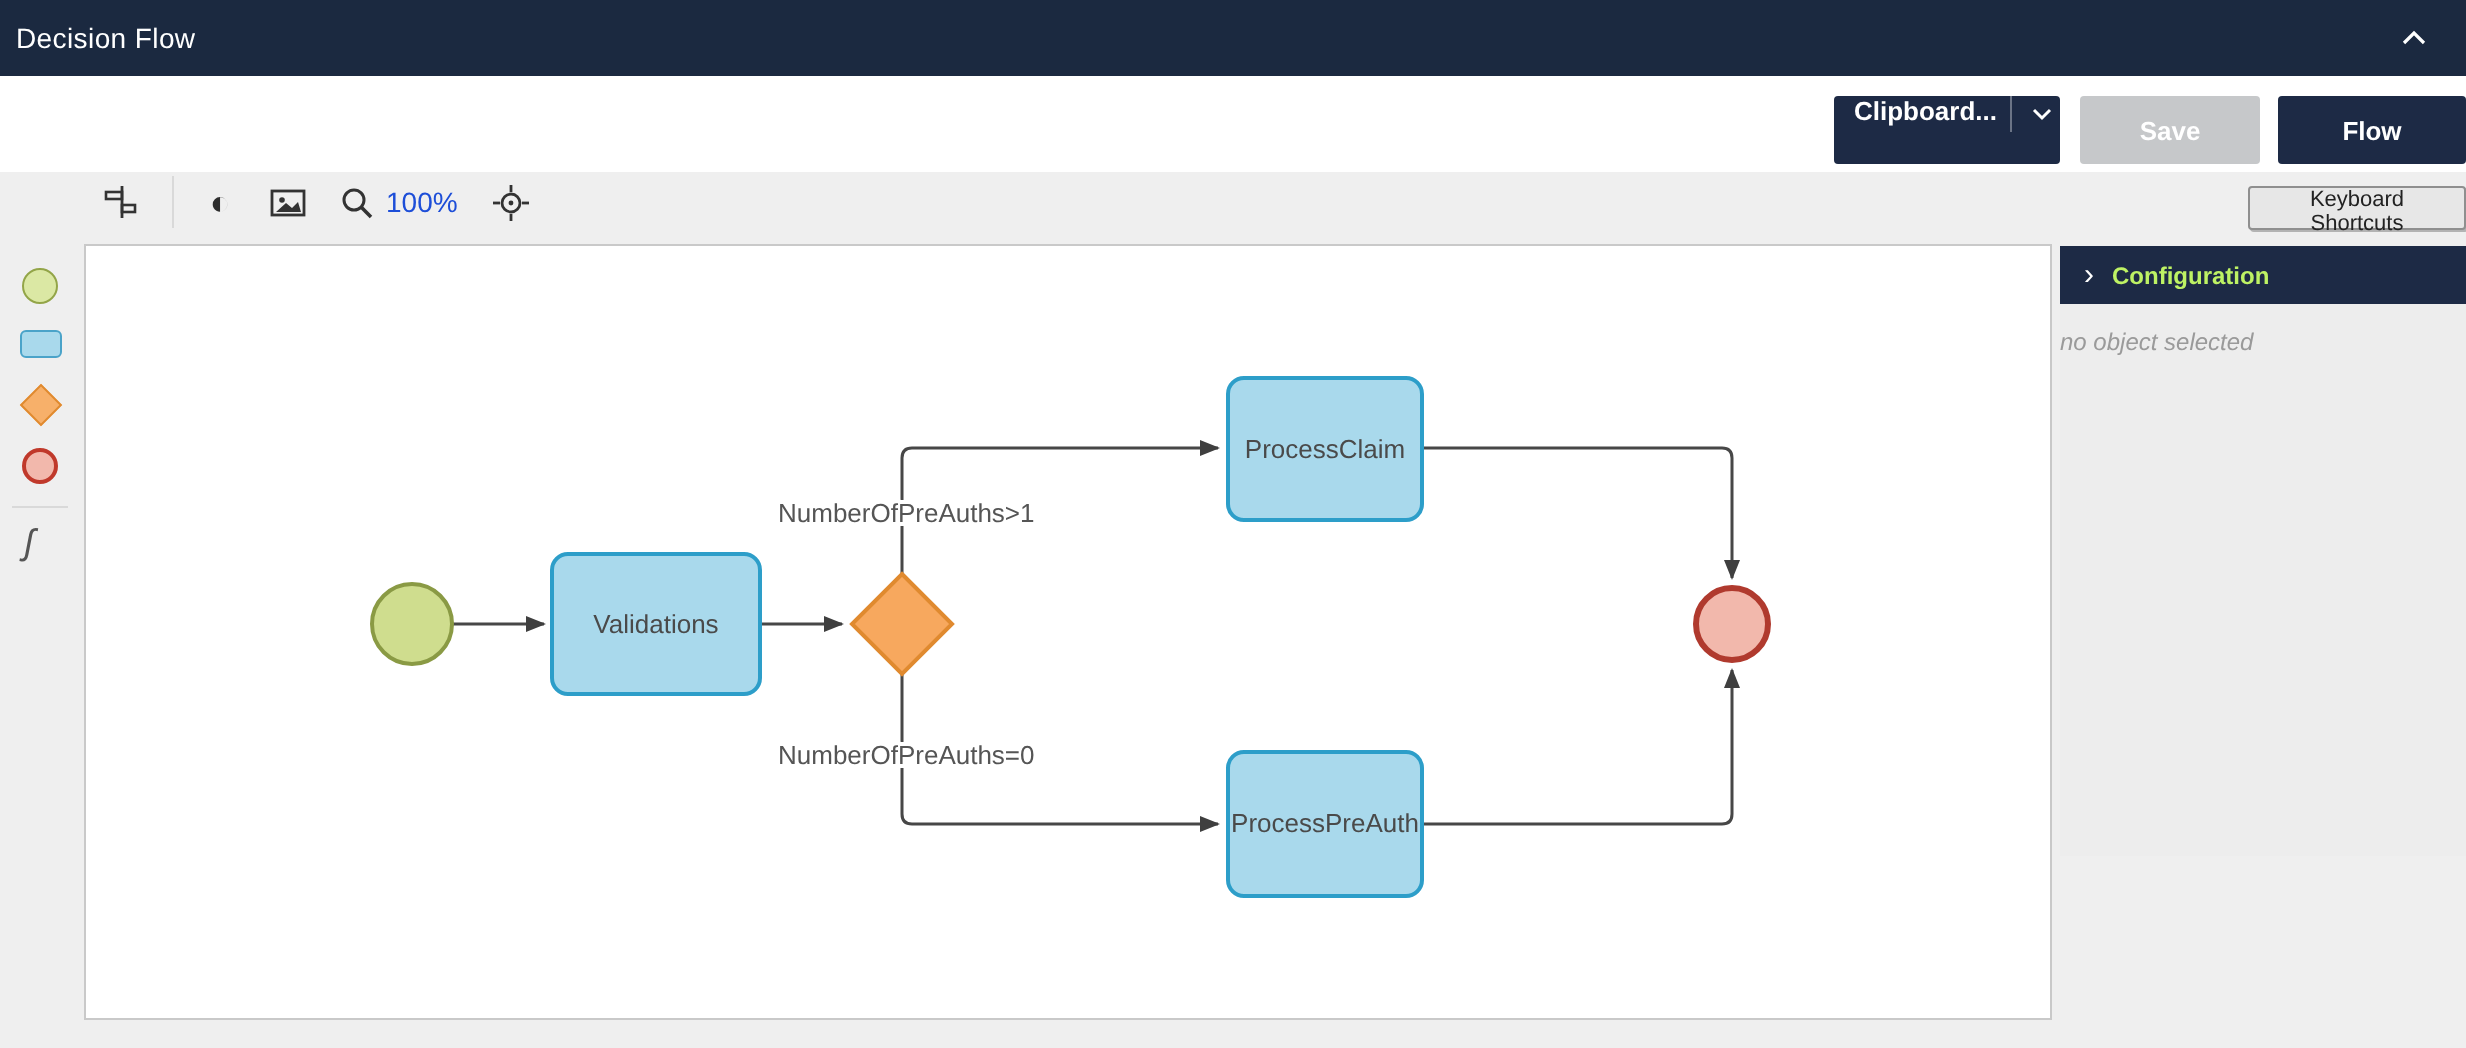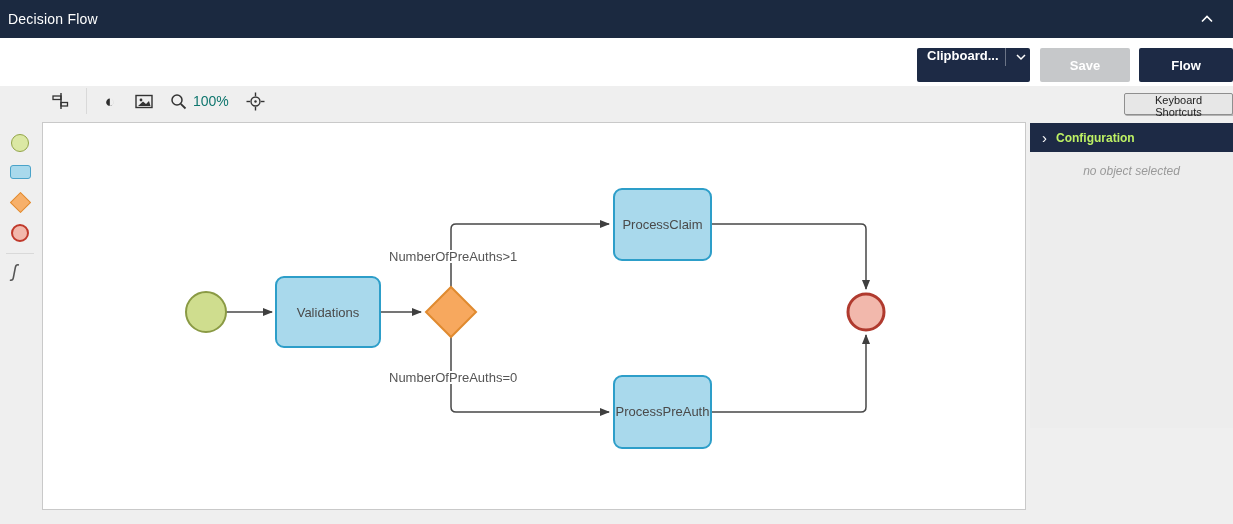--- a/index.html
+++ b/index.html
@@ -22,21 +22,21 @@
   #clipboard-btn .chev { display:flex; align-items:center; padding-left:9px; margin-left:6px; border-left:1px solid rgba(255,255,255,.35); height:18px; }
   #save-btn { left:1040px; width:90px; }
   #apply-btn { left:1139px; width:94px; }
 
   
   .canvas-toolbar { position:absolute; left:48px; top:86px; height:30px; display:flex; align-items:center; }
   .tool { width:26px; height:26px; display:flex; align-items:center; justify-content:center; cursor:pointer; color:#333; }
   .tool svg { display:block; }
   .vdivider { width:1px; height:26px; background:#d9d9d9; margin:0 10px 0 12px; }
   .contrast-glyph { font-size:17px; line-height:1; color:#2e2e2e; }
-  .zoom-level { font-size:14px; color:#0f766e; margin:0 8px 0 2px; }
+  .zoom-level { font-size:14px; color:#1d4ed8; margin:0 8px 0 2px; }
 
   .kbd-btn { position:absolute; left:1124px; top:93px; height:22px; padding:0 8px;
              background:#e7e7e7; border:1px solid #8f8f8f; border-radius:2px;
              font-family:"Liberation Sans",sans-serif; font-size:11px; color:#222;
              box-shadow:1px 1px 0 rgba(0,0,0,.25); cursor:pointer; }
 
   
   .palette { position:absolute; left:0; top:122px; width:40px; }
   .pal-item { position:absolute; cursor:grab; }
   .pal-start { left:11px; top:12px; width:18px; height:18px; border-radius:50%; background:#dbe8a4; border:1.5px solid #93a548; }
@@ -51,21 +51,21 @@
   .canvas svg { display:block; }
   .node-label { font-family:"Liberation Sans",sans-serif; font-size:13px; fill:#4a4a4a; }
   .edge-label { font-family:"Liberation Sans",sans-serif; font-size:13px; fill:#555;
                 stroke:#ffffff; stroke-width:4px; paint-order:stroke; }
 
   
   .config-header { position:absolute; left:1030px; top:123px; width:203px; height:29px; background:#1d2a45;
                    display:flex; align-items:center; padding-left:12px; cursor:pointer; }
   .config-header .chev-r { color:#fff; font-size:15px; margin-right:9px; line-height:1; }
   .config-header .cfg-title { color:#bef264; font-size:12px; font-weight:700; }
-  .config-body { position:absolute; left:1030px; top:152px; width:203px; height:276px; background:#ededed; text-align:center; }
+  .config-body { position:absolute; left:1030px; top:152px; width:203px; height:276px; background:#ededed; }
   .empty-msg { display:inline-block; margin-top:12px; font-size:12px; font-style:italic; color:#9a9a9a; }
 </style>
 </head>
 <body>
 
 <header class="topbar">
   <span class="title">Decision Flow</span>
   <span class="collapse">
     <svg width="16" height="12" viewBox="0 0 16 12">
         <polyline points="3,8.5 8,3.5 13,8.5" fill="none" stroke="#ffffff" stroke-width="1.6"></polyline>

